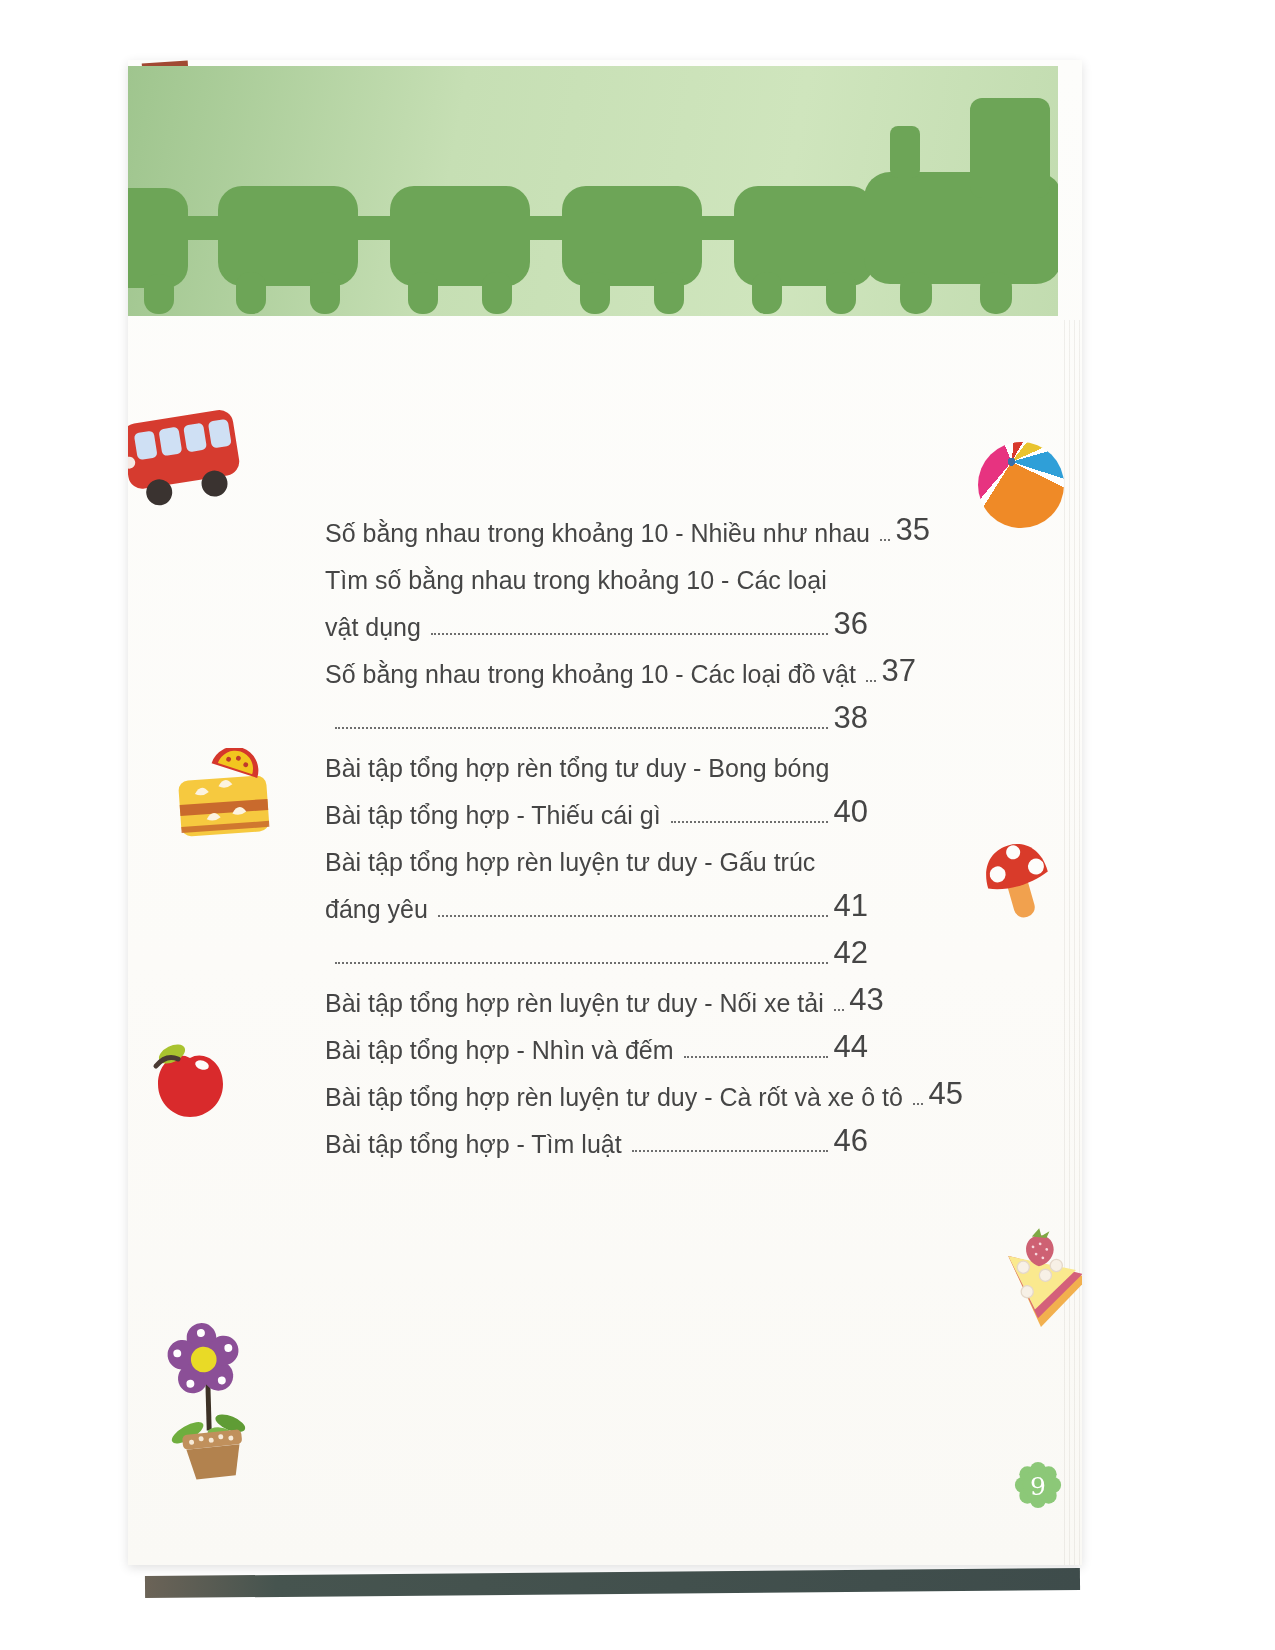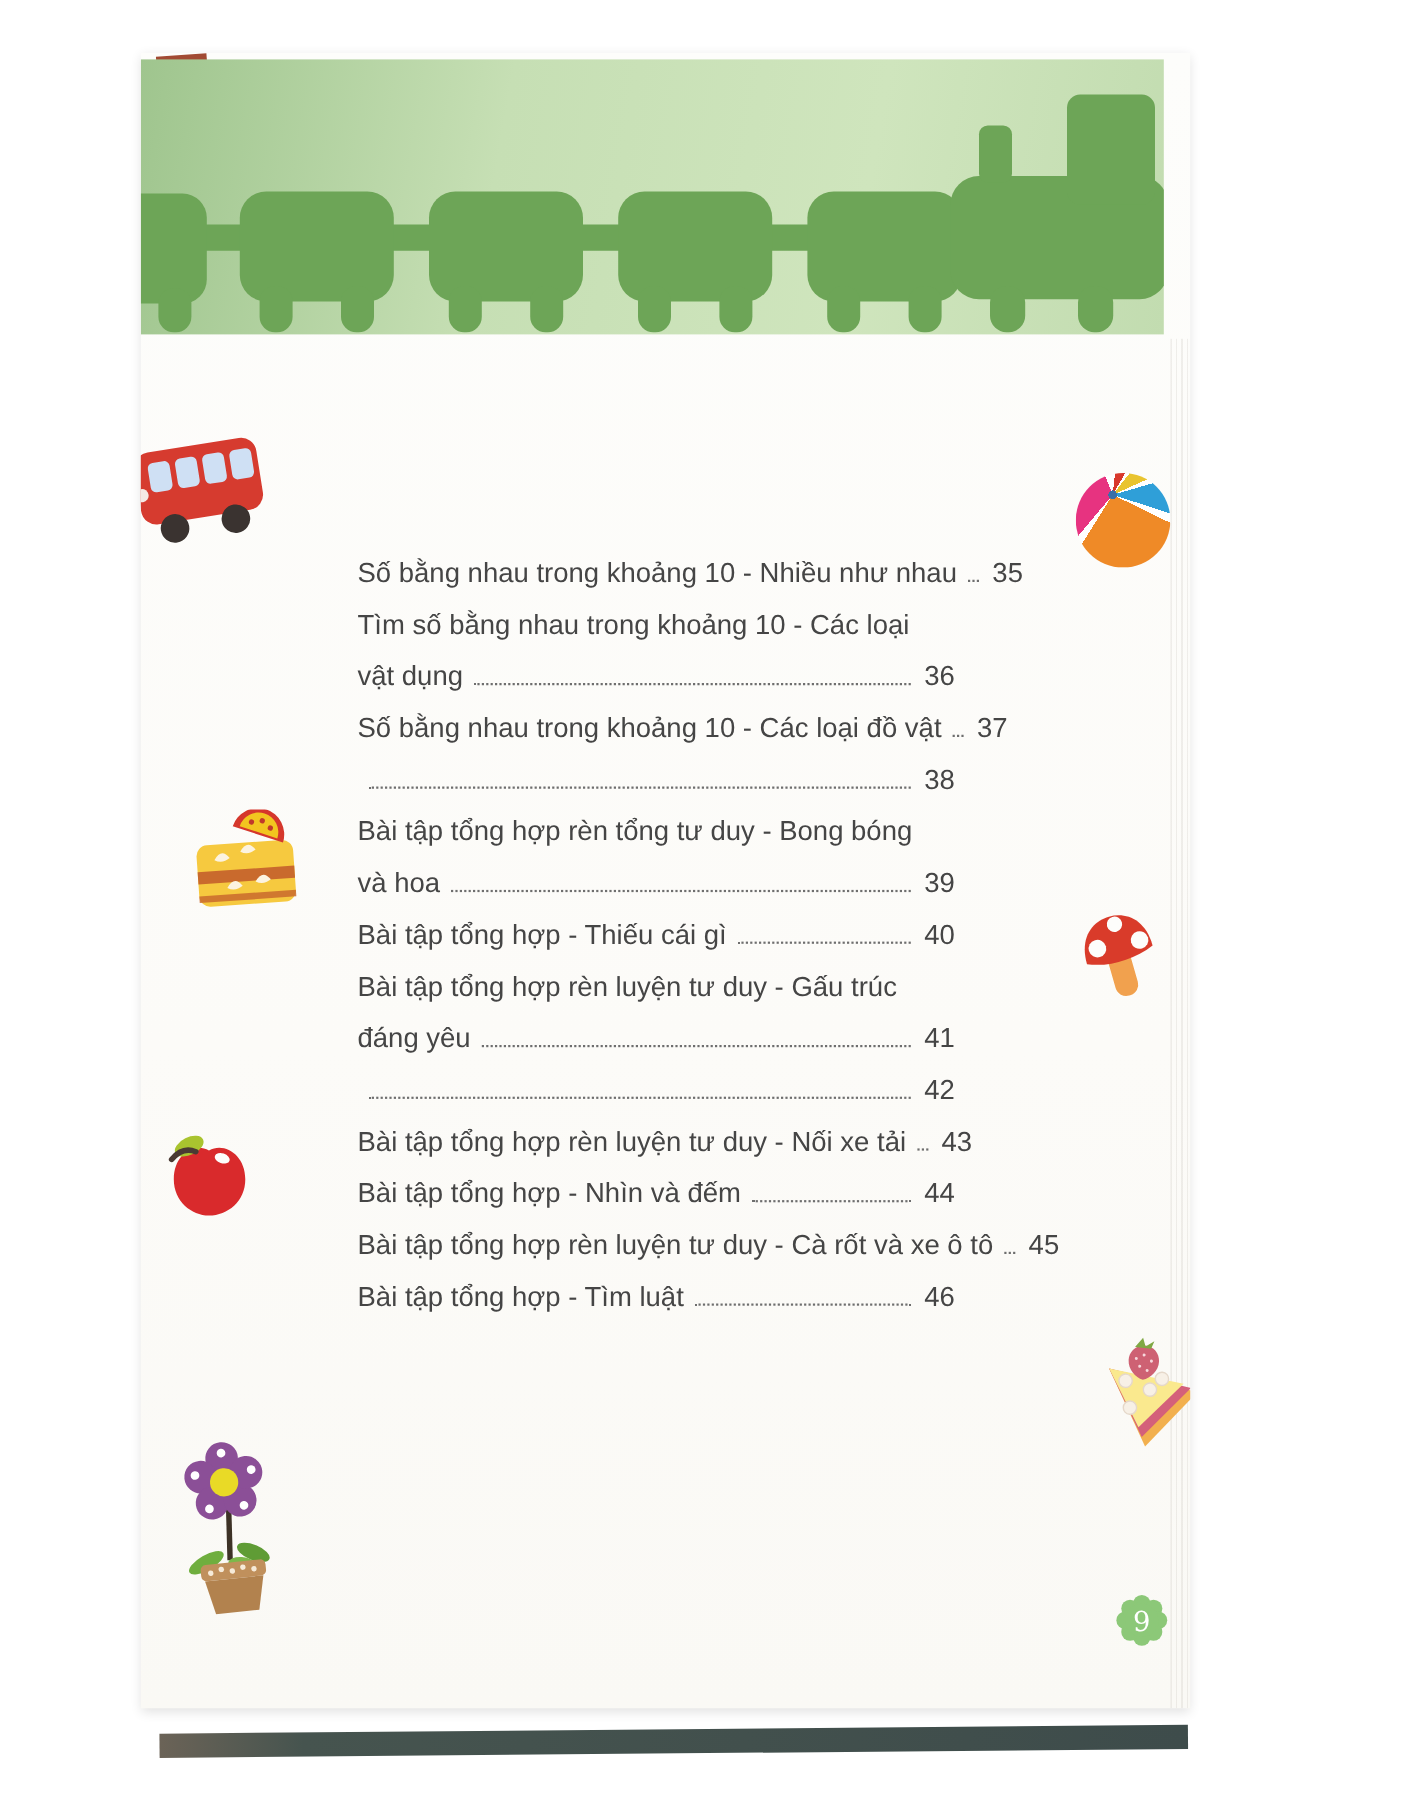--- a/index.html
+++ b/index.html
@@ -1,39 +1,39 @@
 <!DOCTYPE html>
 <html><head>
 <meta charset="utf-8">
 <title>Table of Contents Page</title>
 <style>
   html,body{margin:0;padding:0;background:#fff;}
   .stage{position:relative;width:1275px;height:1650px;background:#ffffff;overflow:hidden;
          font-family:"Liberation Sans",sans-serif;}
   
-  .paper{position:absolute;left:128px;top:48px;width:954px;height:1505px;
+  .paper{position:absolute;left:128px;top:60px;width:954px;height:1505px;
          background:linear-gradient(180deg,#fdfdfb 0%,#fcfbf8 60%,#faf9f5 100%);
          box-shadow:0 3px 10px rgba(0,0,0,0.12);overflow:hidden;}
   .desk-strip{position:absolute;left:145px;top:1572px;width:935px;height:22px;
          background:linear-gradient(90deg,#6b6357 0%,#46544f 14%,#3e4c4b 100%);
          transform:rotate(-0.5deg);}
   .red-sliver{position:absolute;left:14px;top:2px;width:46px;height:9px;background:#a14a33;
          transform:rotate(-4deg);}
   
   .band{position:absolute;left:0;top:6px;width:930px;height:250px;
         background:linear-gradient(100deg,#9fc58e 0%,#c6dfb4 35%,#cfe5bd 70%,#c2dcb0 100%);}
   .band svg{position:absolute;left:0;bottom:0;display:block;}
   .page-edge{position:absolute;right:0;top:260px;width:18px;height:1245px;
         background:repeating-linear-gradient(90deg,rgba(120,110,95,0.10) 0 1px,rgba(0,0,0,0) 1px 5px);}
   
   .toc{position:absolute;left:197px;top:441px;width:543px;}
   .toc-line{display:flex;align-items:flex-end;height:47px;}
   .toc-text{font-size:25px;color:#454545;line-height:1.16;white-space:nowrap;}
   .leader{flex:1 1 auto;min-width:10px;border-bottom:2.6px dotted #6e6e6e;margin:0 4px 7px 10px;}
-  .toc-page{font-size:25px;color:#454545;line-height:1.16;min-width:36px;text-align:right;}
+  .toc-page{font-size:31px;color:#454545;line-height:1.16;min-width:36px;text-align:right;}
   
   .deco{position:absolute;}
   .icon-bus{left:-4px;top:342px;transform:rotate(-9deg);}
   .icon-ball{left:850px;top:382px;width:86px;height:86px;border-radius:50%;
      background:
        radial-gradient(circle 4px at 39% 23%, #3a6fa8 97%, rgba(0,0,0,0) 100%),
        conic-gradient(from 0deg at 39% 23%,
          #ffffff 0deg 6deg,  #d8392c 6deg 30deg,  #ffffff 30deg 38deg,
          #e9c42f 38deg 66deg, #ffffff 66deg 74deg,
          #2f9fd8 74deg 108deg, #ffffff 108deg 116deg,
@@ -120,25 +120,20 @@
         <div class="toc-line">
           <span class="leader"></span>
           <span class="toc-page">38</span>
         </div>
       </div>
 
       <div>
         <div class="toc-line">
           <span class="toc-text">Bài tập tổng hợp rèn tổng tư duy - Bong bóng</span>
         </div>
-        <div class="toc-line">
-          <span class="toc-text">và hoa</span>
-          <span class="leader"></span>
-          <span class="toc-page">39</span>
-        </div>
       </div>
 
       <div>
         <div class="toc-line">
           <span class="toc-text">Bài tập tổng hợp - Thiếu cái gì</span>
           <span class="leader"></span>
           <span class="toc-page">40</span>
         </div>
       </div>
 

